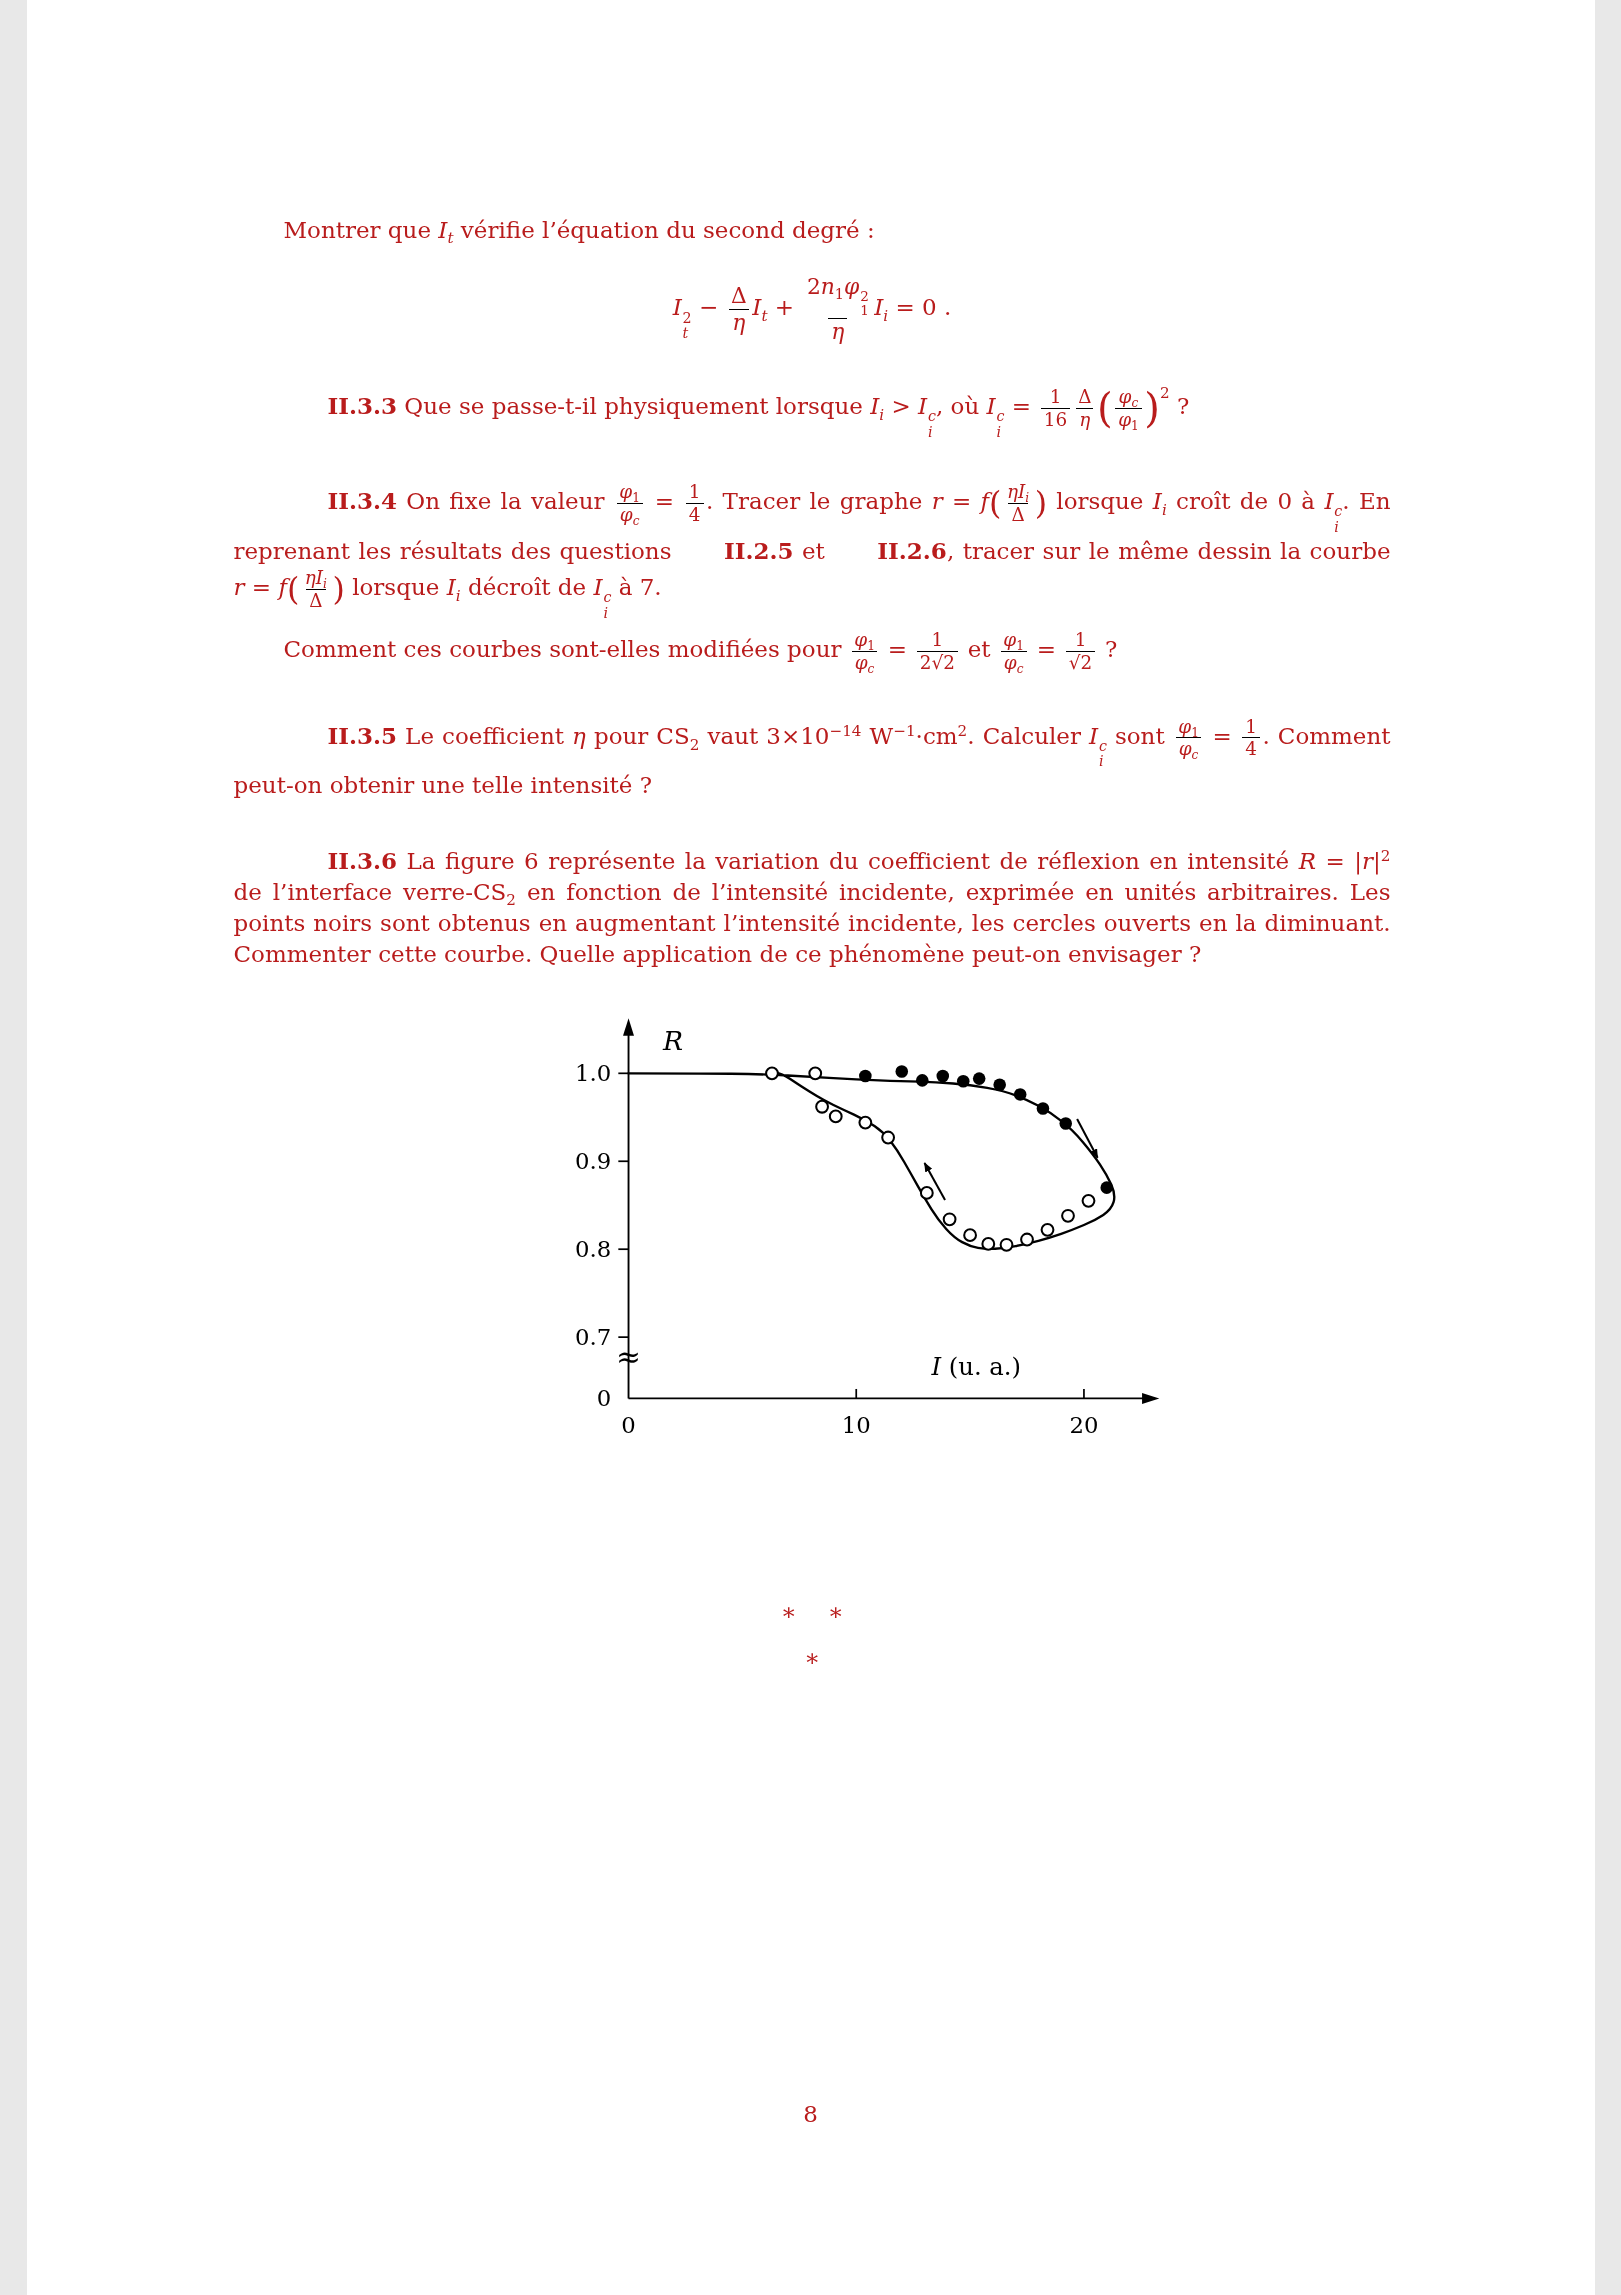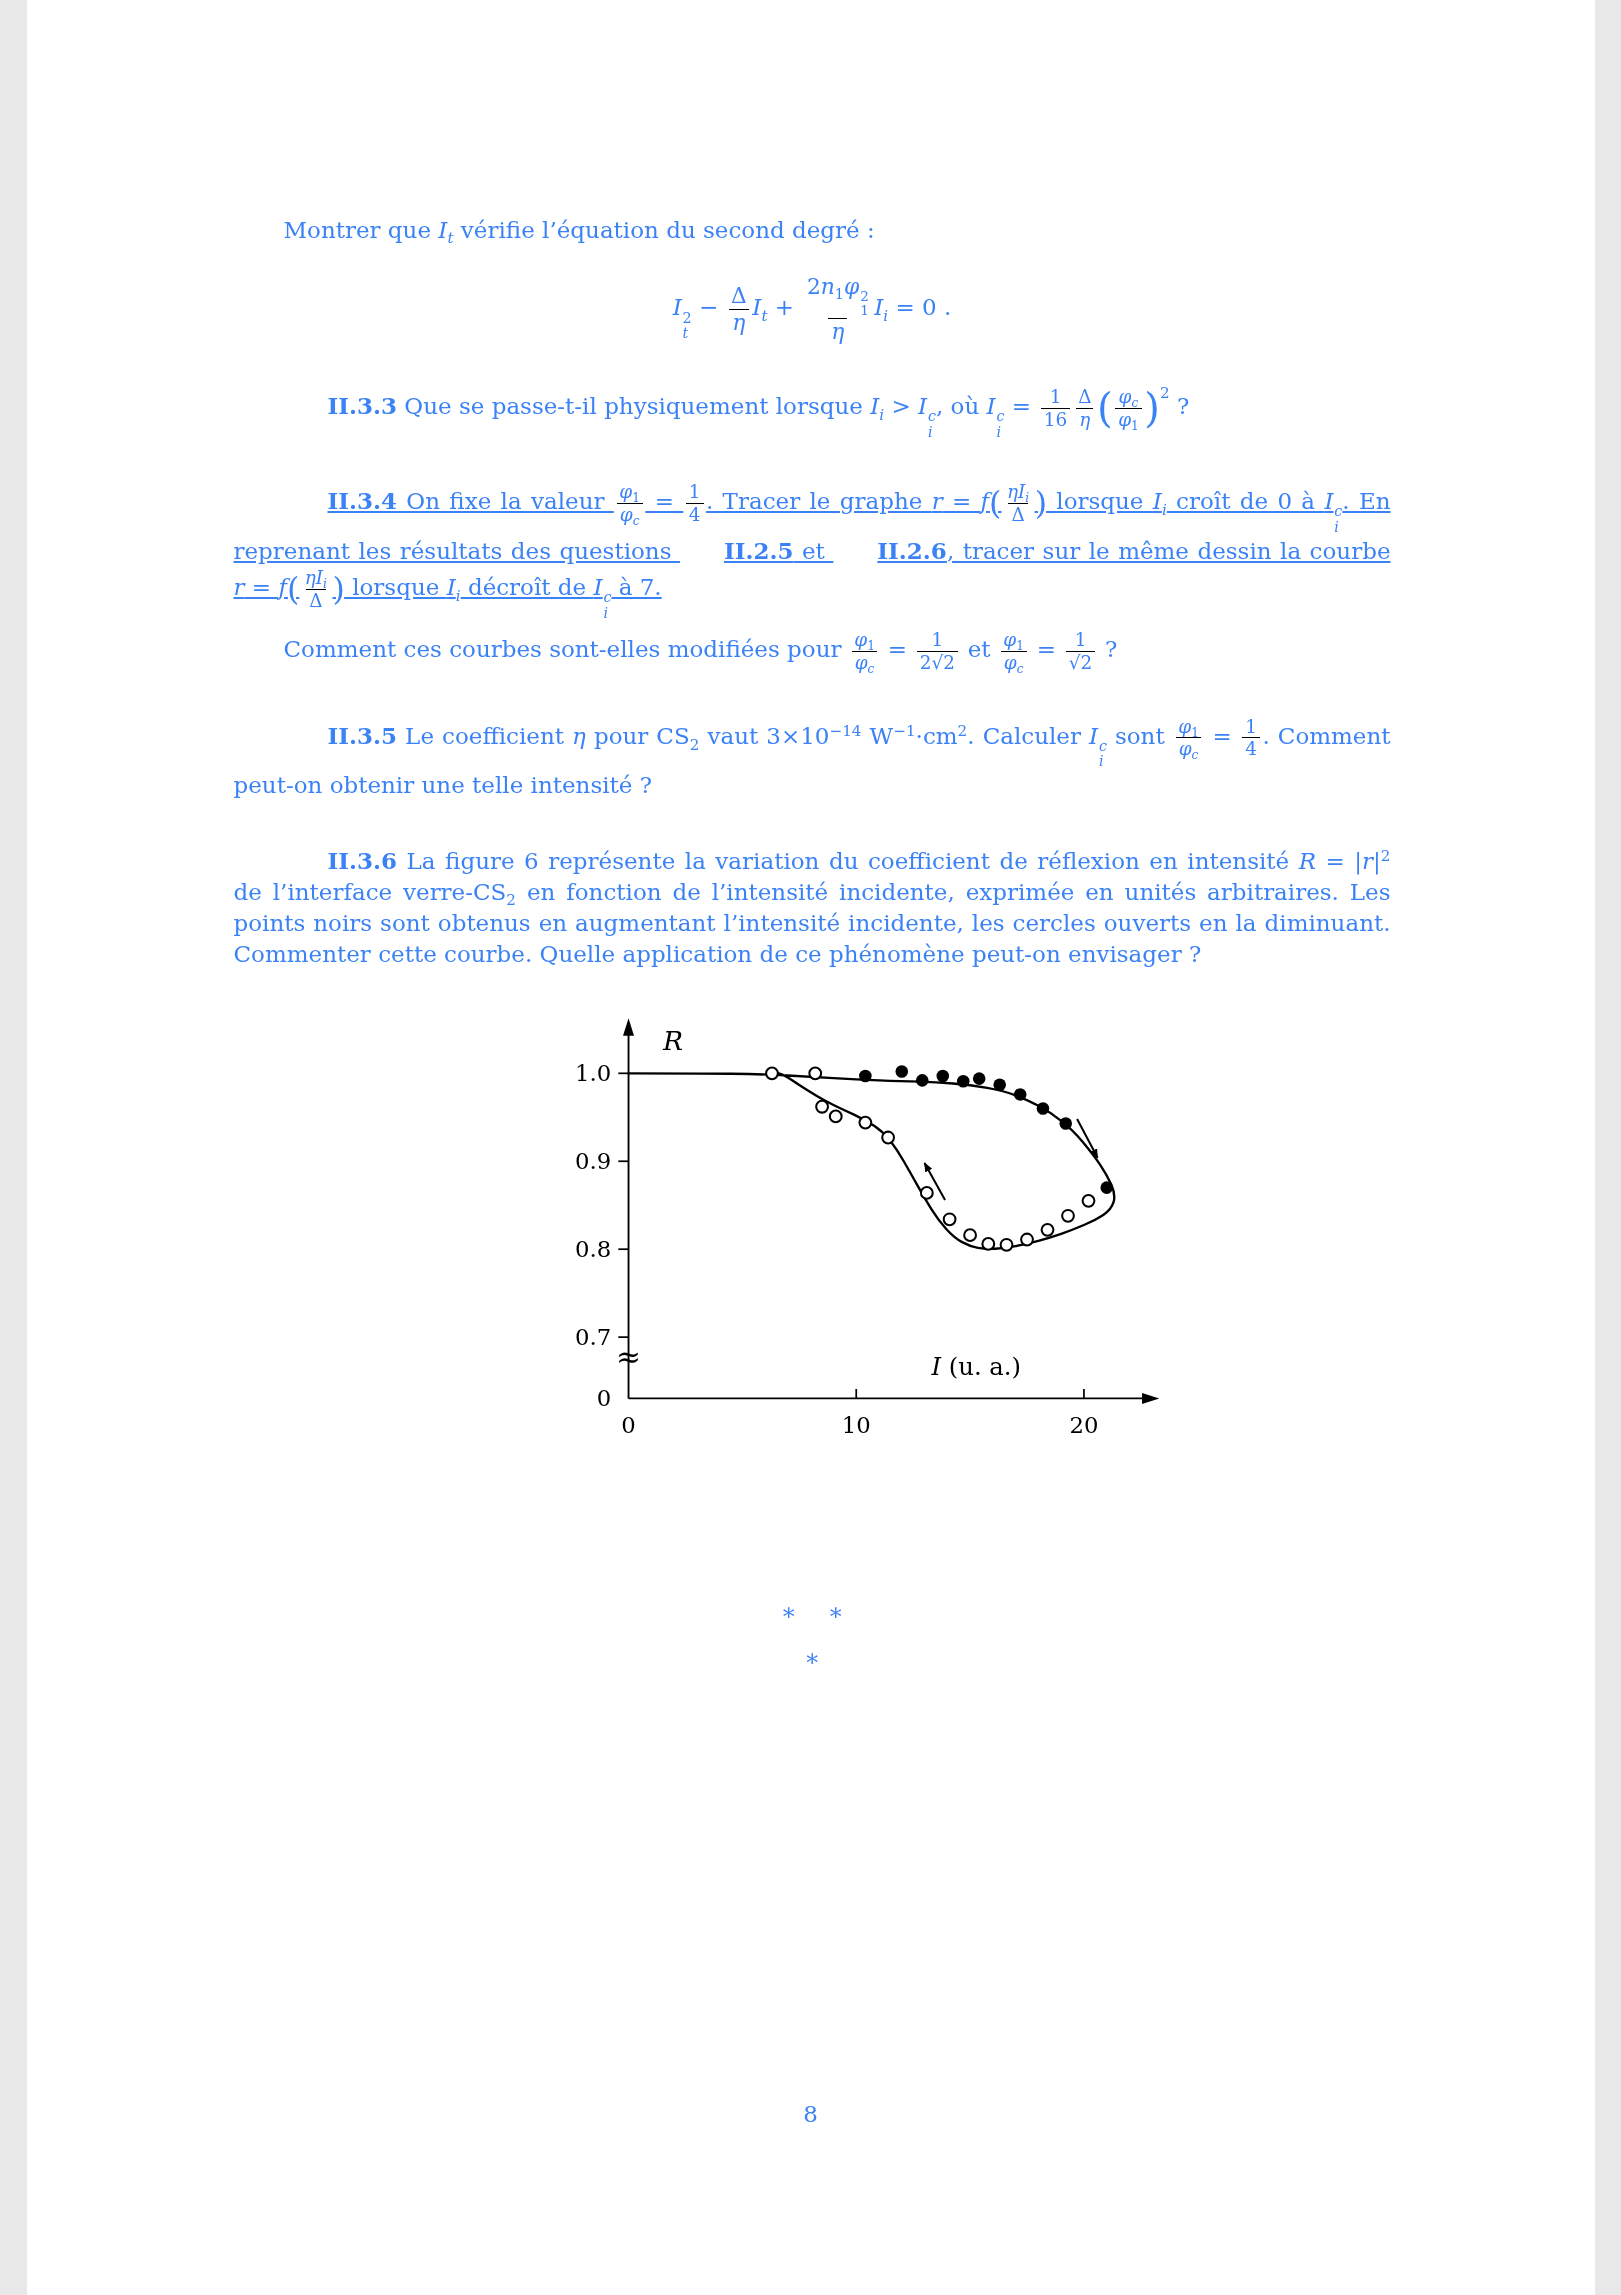--- a/index.html
+++ b/index.html
@@ -1,18 +1,18 @@
 <!DOCTYPE html>
 <html style="font-size:12.6px"><head>
 <meta charset="utf-8">
 <style>
   * { box-sizing: border-box; }
   html,body { margin:0; padding:0; background:#e8e8e8; }
   .page {
-    width:1568px; height:2295px; margin:0 auto; background:#ffffff; color:#3b82f6;
+    width:1568px; height:2295px; margin:0 auto; background:#ffffff; color:#b91c1c;
     font-family:"DejaVu Serif","Liberation Serif",serif; font-size:23px;
     position:relative; overflow:hidden;
   }
   .content { padding:215px 204px 0 207px; }
   .para { margin:0; line-height:31px; }
   .indent { text-indent:50px; }
   .just { text-align:justify; }
   .it { font-style:italic; }
   .bf { font-weight:bold;margin-left:44px; }
   sub, sup { font-size:0.66em; line-height:0; }
@@ -24,21 +24,21 @@
   .frac { display:inline-flex; flex-direction:column; align-items:center; vertical-align:middle;
           font-size:0.8em; line-height:1.18; margin:0 2.4px; text-indent:0; }
   .frac .num, .frac .den { padding:0 3.1px; text-align:center; white-space:nowrap; }
   .frac .den { border-top:1.6px solid #000; }
   .big { font-size:1.75em; vertical-align:middle; line-height:0; }
   .mid { font-size:1.38em; vertical-align:middle; line-height:0; }
   .equation { text-align:center; line-height:35px; margin:28px 0 41px; }
   .equation .frac { font-size:0.95em; }
   .mb-p1 { margin-bottom:22px; }
   .mb-333 { margin-bottom:41px; }
-  .mb-334 { margin-bottom:7.9px;text-decoration:underline; }
+  .mb-334 { margin-bottom:7.9px; }
   .mb-334b { margin-bottom:42px;margin-top:8px; }
   .mb-335 { margin-bottom:44px; }
   .mb-336 { margin-bottom:31px; }
   .figure { margin:31px 0 0 338px; }
   .caption { font-style:italic; text-align:center; margin-top:44px; }
   .asterisks { text-align:center; margin-top:118px; font-size:23.6px; line-height:46px; }
   .asterisks .row-top { word-spacing:23.6px; }
   .page-number { position:absolute; bottom:168px; left:0; width:100%; text-align:center; }
 </style>
 </head>

